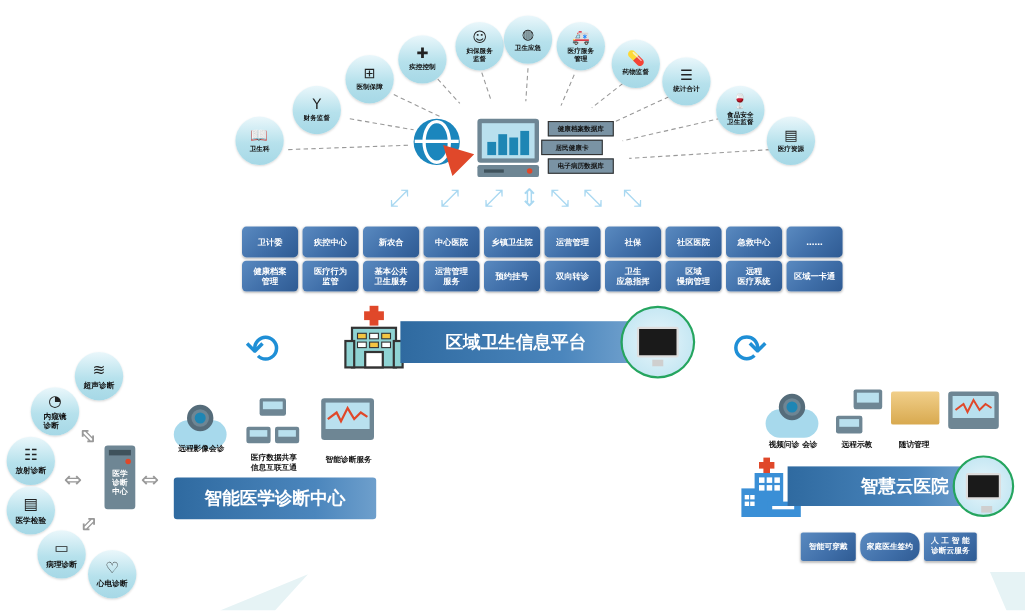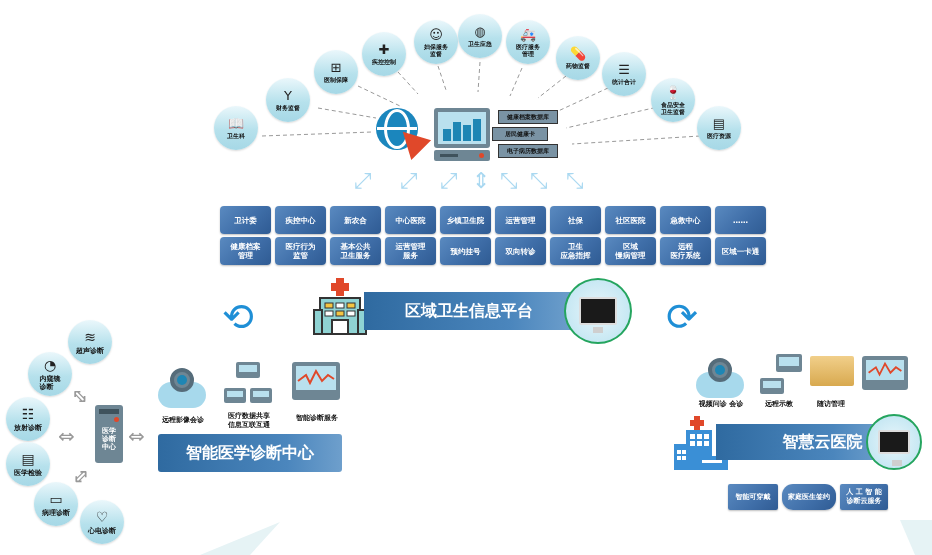--- a/index.html
+++ b/index.html
@@ -279,21 +279,21 @@
 <div class="abs tower">
   <div class="slot"></div>
     <div class="dot"></div>
   <div class="txt">医学
 诊断
 中心</div>
 </div>
 
 <div class="cam-cloud" style="left:158px;top:382px;"></div>
 <div class="cam" style="left:170px;top:368px;"></div>
-<div class="svc-lbl" style="left:150px;top:416px;width:66px;">远程影像会诊</div>
+<div class="svc-lbl" style="left:150px;top:404px;width:66px;">远程影像会诊</div>
 
 <div class="pc" style="left:236px;top:362px;width:24px;height:16px;">
     <i></i>
   </div>
 <div class="pc" style="left:224px;top:388px;width:22px;height:15px;">
     <i></i>
   </div>
 <div class="pc" style="left:250px;top:388px;width:22px;height:15px;">
     <i></i>
   </div>

